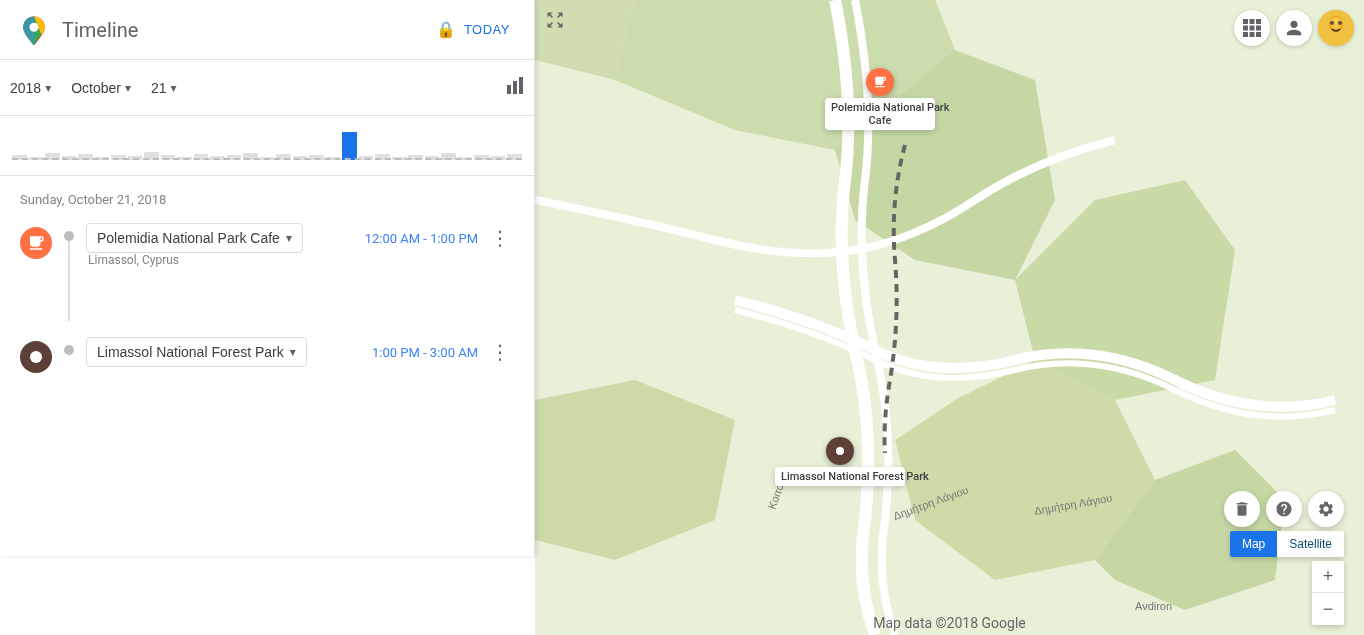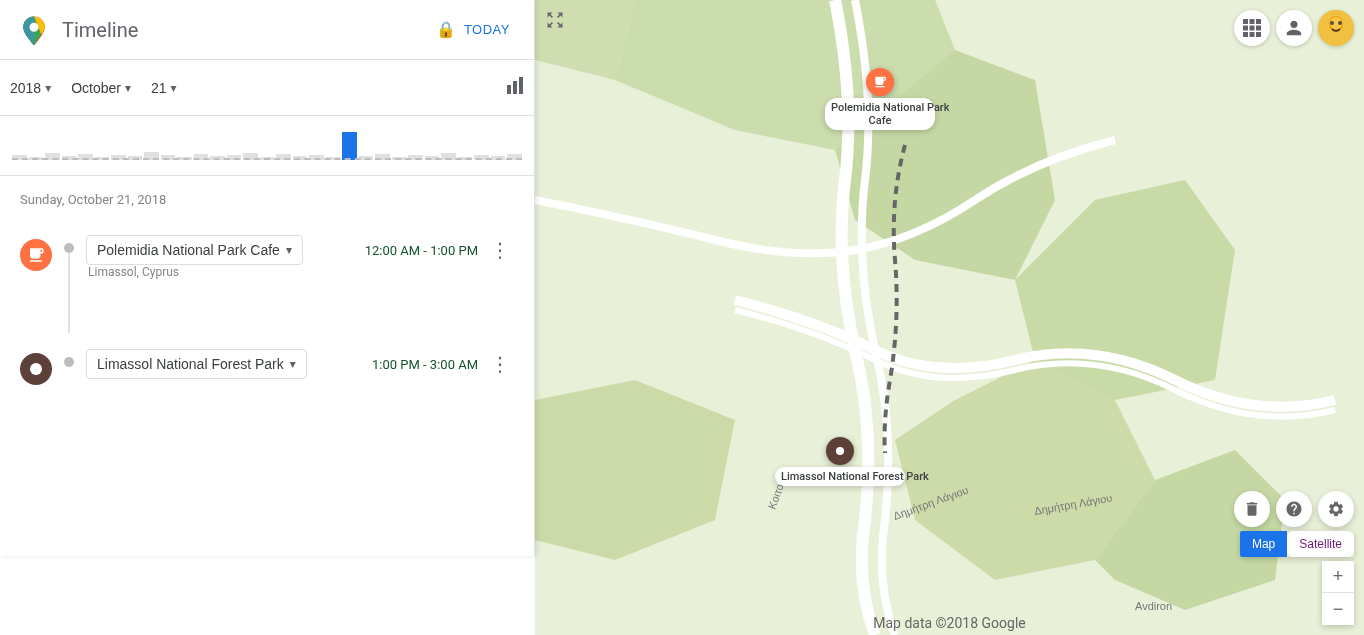--- a/index.html
+++ b/index.html
@@ -160,21 +160,21 @@
       cursor: pointer;
       padding: 6px;
       color: #5f6368;
       font-size: 18px;
       border-radius: 50%;
     }
 
     .day-date {
       font-size: 13px;
       color: #80868b;
-      margin-bottom: 20px;
+      margin-bottom: 8px;
     }
 
     
     .location-list {
       display: flex;
       flex-direction: column;
       gap: 0;
     }
     .location-item {
       display: flex;
@@ -224,21 +224,21 @@
       color: #3c4043;
       cursor: pointer;
       gap: 6px;
     }
     .location-name-btn .chevron {
       color: #5f6368;
       font-size: 12px;
     }
     .location-time {
       font-size: 13px;
-      color: #14532d;
+      color: #3b82f6;
       margin-left: auto;
       margin-right: 8px;
       white-space: nowrap;
       text-align: right;
     }
     .more-btn {
       background: none;
       border: none;
       cursor: pointer;
       color: #5f6368;
@@ -285,21 +285,21 @@
       border-radius: 50%;
       display: flex;
       align-items: center;
       justify-content: center;
       box-shadow: 0 2px 6px rgba(0,0,0,0.3);
     }
     .map-marker-circle.cafe { background: #ff7043; }
     .map-marker-circle.park { background: #5d4037; }
     .map-marker-label {
       background: #fff;
-      border-radius: 12px;
+      border-radius: 4px;
       padding: 3px 6px;
       font-size: 11px;
       color: #3c4043;
       white-space: nowrap;
       box-shadow: 0 2px 6px rgba(0,0,0,0.2);
       margin-top: 2px;
       text-align: center;
       font-weight: 500;
     }
     .map-top-right-controls {
@@ -317,21 +317,21 @@
       cursor: pointer;
       display: flex;
       align-items: center;
       justify-content: center;
       background: #fff;
       box-shadow: 0 1px 4px rgba(0,0,0,0.2);
     }
     .map-bottom-right {
       position: absolute;
       bottom: 10px;
-      right: 10px;
+      right: 20px;
       display: flex;
       flex-direction: column;
       gap: 4px;
       align-items: flex-end;
     }
     .zoom-controls {
       display: flex;
       flex-direction: column;
       background: #fff;
       border-radius: 2px;
@@ -360,21 +360,21 @@
       box-shadow: 0 2px 6px rgba(0,0,0,0.2);
     }
     .map-type-btn {
       padding: 6px 12px;
       font-size: 12px;
       border: none;
       cursor: pointer;
       font-weight: 500;
     }
     .map-type-btn.active { background: #1a73e8; color: #fff; }
-    .map-type-btn.inactive { background: #fff; color: #701a75; border-radius: 7px; }
+    .map-type-btn.inactive { background: #fff; color: #0c4a6e; }
 
     .map-bottom-icons {
       display: flex;
       gap: 6px;
     }
     .map-icon-btn {
       width: 36px;
       height: 36px;
       border-radius: 50%;
       background: #fff;

